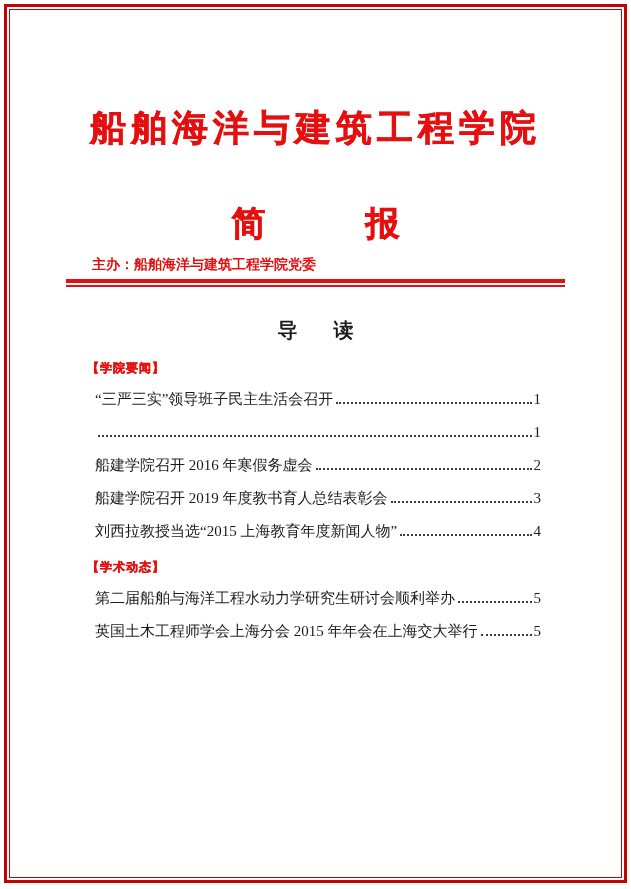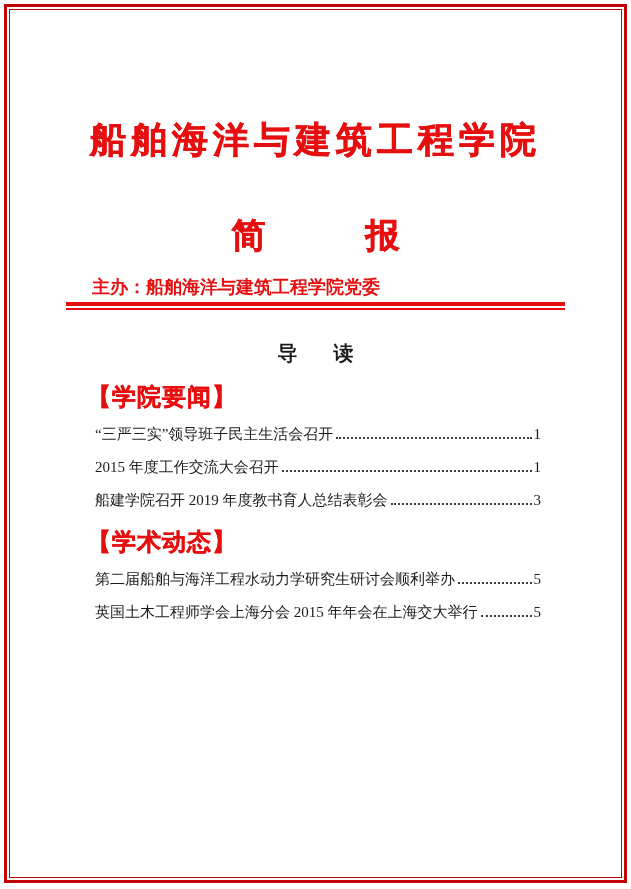--- a/index.html
+++ b/index.html
@@ -17,21 +17,21 @@
     position: absolute; left: 4px; top: 4px; right: 4px; bottom: 6px;
     border: 3px solid var(--border-red, #c00404);
     pointer-events: none;
   }
   .frame-inner {
     position: absolute; left: 9px; top: 9px; right: 9px; bottom: 11px;
     border: 1px solid var(--border-red, #c00404);
     pointer-events: none;
   }
 
-  .content { position: absolute; left: 66px; right: 66px; top: 16px; }
+  .content { position: absolute; left: 66px; right: 66px; top: 4px; }
 
   .masthead {
     margin: 106px 0 0 0;
     font-family: "Liberation Sans", "DejaVu Sans", sans-serif;
     font-weight: bold;
     font-size: 36px;
     line-height: 1;
     letter-spacing: 5px;
     text-align: center;
     color: var(--accent-red, #e60f0f);
@@ -41,25 +41,25 @@
   .bulletin {
     margin-top: 60px;
     display: flex; justify-content: center; column-gap: 100px;
     font-family: "Liberation Sans", "DejaVu Sans", sans-serif;
     font-weight: bold; font-size: 34px; line-height: 1;
     color: var(--accent-red, #e60f0f);
     -webkit-text-stroke: 0.6px var(--accent-red, #e60f0f);
   }
 
   .pubrow {
-    margin-top: 28px;
+    margin-top: 17px;
     padding: 0 20px 0 26px;
     display: flex; justify-content: space-between; align-items: flex-end;
     font-family: "Liberation Sans", "DejaVu Sans", sans-serif;
-    font-weight: bold; font-size: 18px; line-height: 15px;
+    font-weight: bold; font-size: 14px; line-height: 15px;
     color: var(--accent-red, #e60f0f);
   }
 
   .double-rule {
     margin-top: 7px;
     height: 2px;
     border-top: 4px solid var(--accent-red, #ee0000);
     border-bottom: 2px solid var(--accent-red, #ee0000);
   }
 
@@ -67,21 +67,21 @@
     margin-top: 33px;
     display: flex; justify-content: center; column-gap: 36px;
     font-family: "Liberation Sans", "DejaVu Sans", sans-serif;
     font-weight: bold; font-size: 20px; line-height: 1;
     color: var(--text-black, #151515);
   }
 
   .sec-heading {
     margin: 22px 0 0 21px;
     font-family: "Liberation Sans", "DejaVu Sans", sans-serif;
-    font-weight: bold; font-size: 24px; line-height: 1;
+    font-weight: bold; font-size: 12px; line-height: 1;
     letter-spacing: 1px;
     color: var(--accent-red, #e60f0f);
     -webkit-text-stroke: 0.4px var(--accent-red, #e60f0f);
   }
 
   .toc-row {
     display: flex; align-items: flex-end;
     margin: 17px 24px 0 29px;
     font-size: 15px; line-height: 16px;
     color: var(--text-black, #222);
@@ -123,28 +123,37 @@
 
     <section class="toc-section">
       <h2 class="sec-heading">【学院要闻】</h2>
 
       <div class="toc-row">
         <span class="toc-title">“三严三实”领导班子民主生活会召开</span>
         <span class="leader"></span>
         <span class="toc-page">1</span>
       </div>
       <div class="toc-row">
-        <span class="toc-title">2015 年度工作交流大会召开</span>
         <span class="leader"></span>
         <span class="toc-page">1</span>
+      </div>
+      <div class="toc-row">
+        <span class="toc-title">船建学院召开 2016 年寒假务虚会</span>
+        <span class="leader"></span>
+        <span class="toc-page">2</span>
       </div>
       <div class="toc-row">
         <span class="toc-title">船建学院召开 2019 年度教书育人总结表彰会</span>
         <span class="leader"></span>
         <span class="toc-page">3</span>
+      </div>
+      <div class="toc-row">
+        <span class="toc-title">刘西拉教授当选“2015 上海教育年度新闻人物”</span>
+        <span class="leader"></span>
+        <span class="toc-page">4</span>
       </div>
     </section>
 
     <section class="toc-section">
       <h2 class="sec-heading">【学术动态】</h2>
 
       <div class="toc-row">
         <span class="toc-title">第二届船舶与海洋工程水动力学研究生研讨会顺利举办</span>
         <span class="leader"></span>
         <span class="toc-page">5</span>

